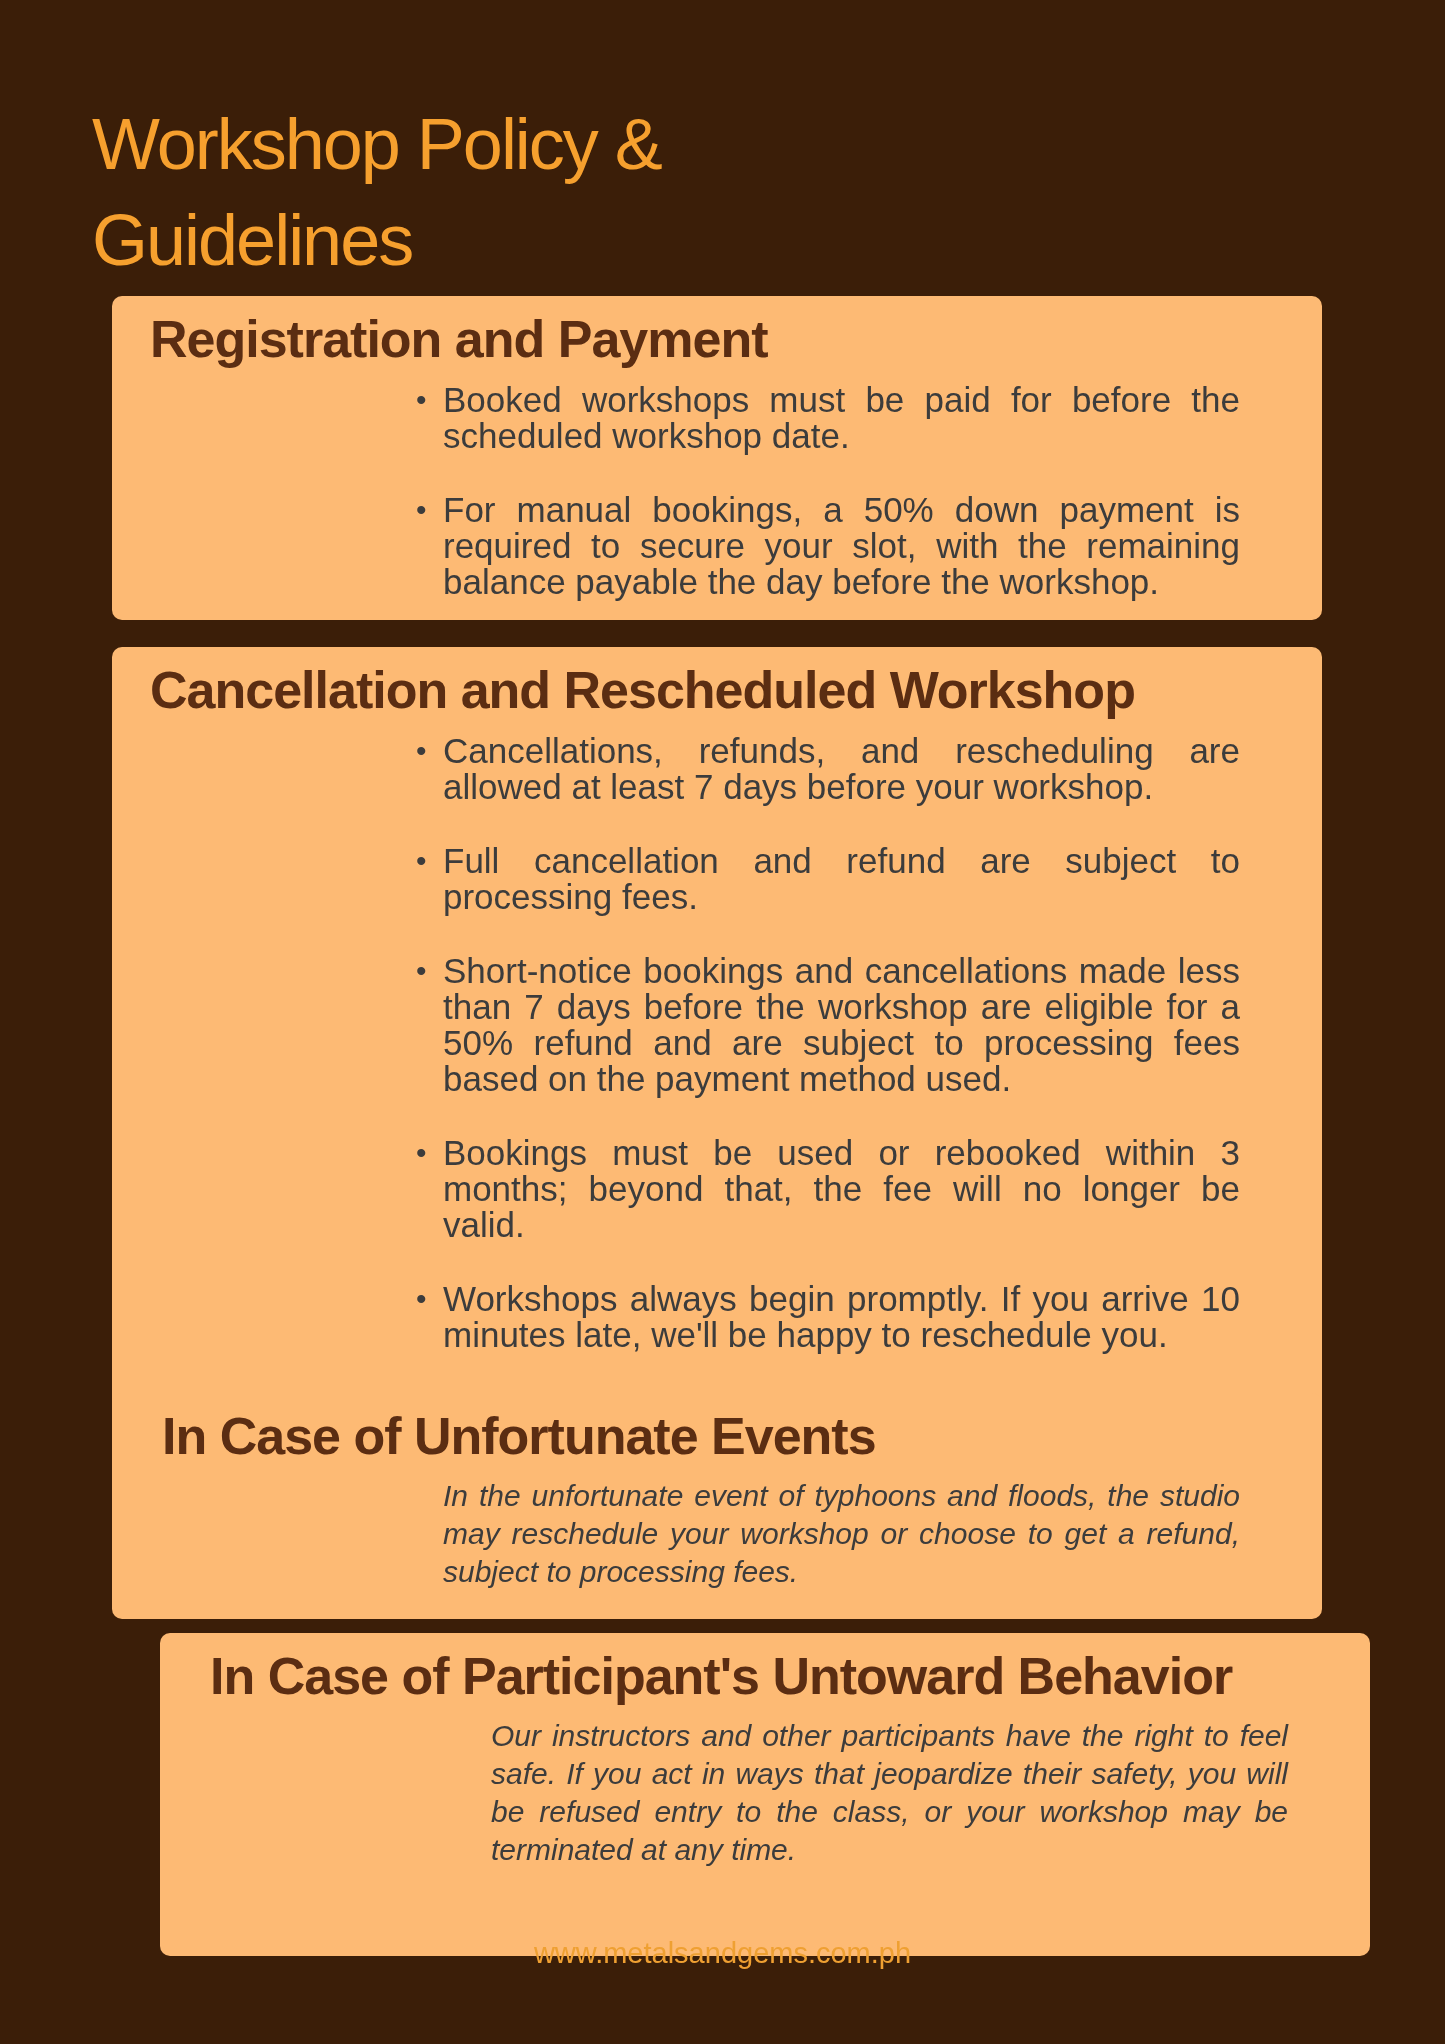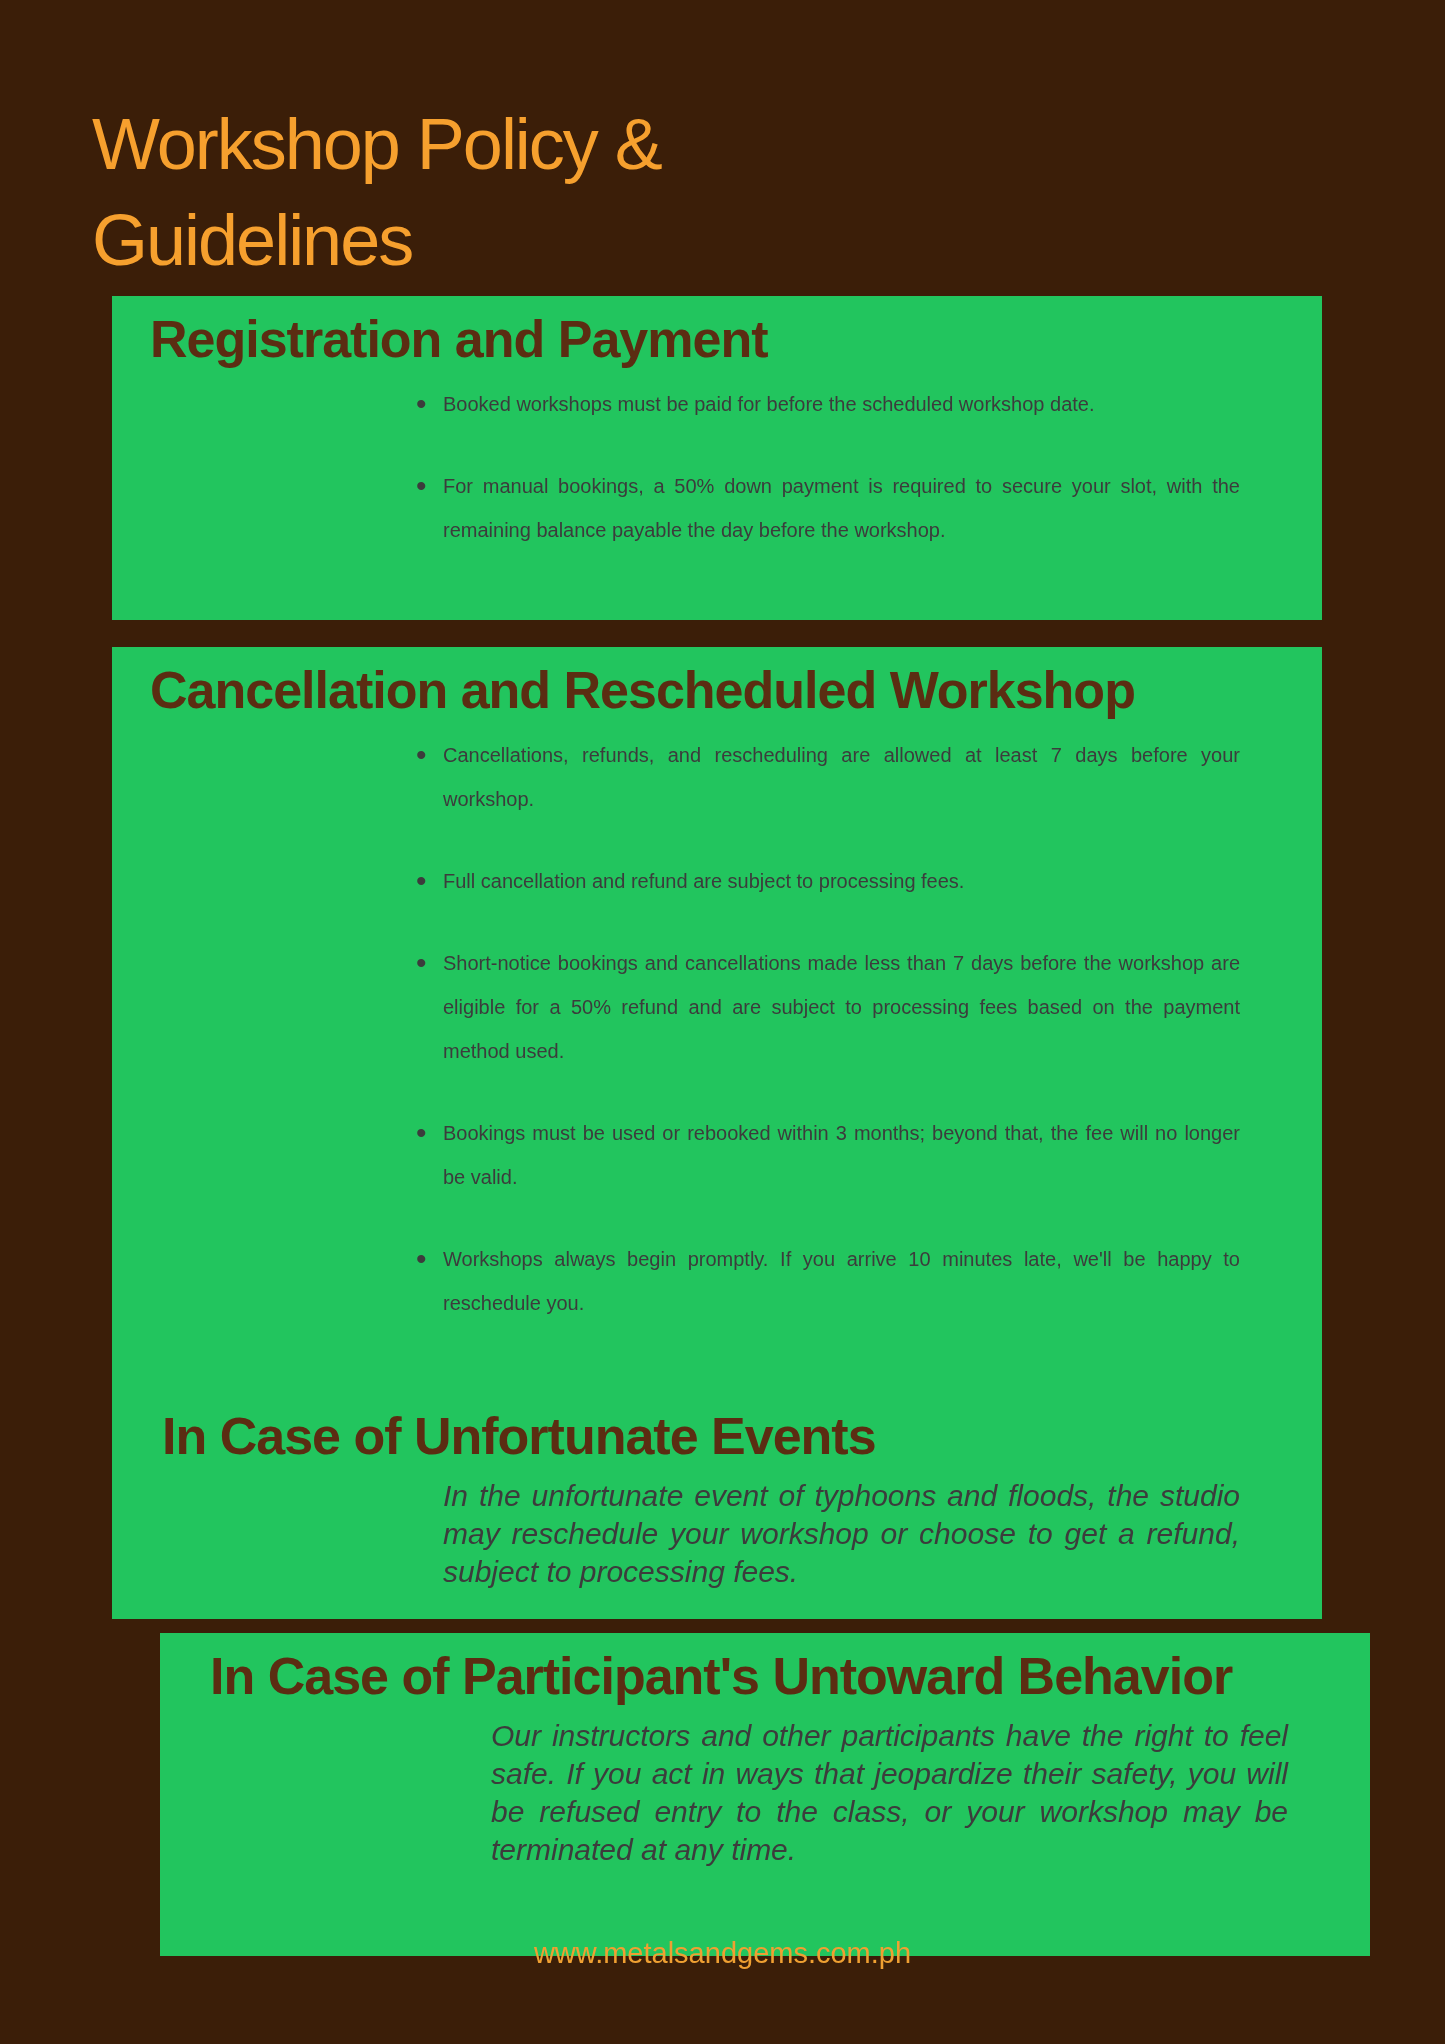--- a/index.html
+++ b/index.html
@@ -22,23 +22,24 @@
     font-size: 72px;
     line-height: 96px;
     font-weight: 400;
     letter-spacing: -2px;
     white-space: pre-line;
   }
   .card {
     position: absolute;
     left: 112px;
     width: 1210px;
-    background: #22c55e;
+    background: #fdba74;
     box-sizing: border-box;
     overflow: hidden;
+    border-radius: 10px;
   }
   .card-1 { top: 296px;  height: 324px; }
   .card-2 { top: 647px;  height: 881px; }
   .card-3 { top: 1393px; height: 226px; }
   .card-4 { top: 1633px; height: 323px; margin-left: 48px; }
 
   .card h2 {
     margin: 0;
     padding: 14px 40px 0 38px;
     font-size: 52px;
@@ -52,22 +53,22 @@
   }
 
   .bullet-list {
     list-style: none;
     margin: 14px 0 0 0;
     padding: 0 82px 0 331px;
   }
   .bullet-list li {
     position: relative;
     margin: 0 0 38px 0;
-    font-size: 20px;
-    line-height: 44px;
+    font-size: 35px;
+    line-height: 36px;
     color: #3C3C3C;
     text-align: justify;
   }
   .bullet-list li::before {
     content: "\2022";
     position: absolute;
     left: -27px;
     top: 0;
     font-size: 30px;
     color: #3C3C3C;

